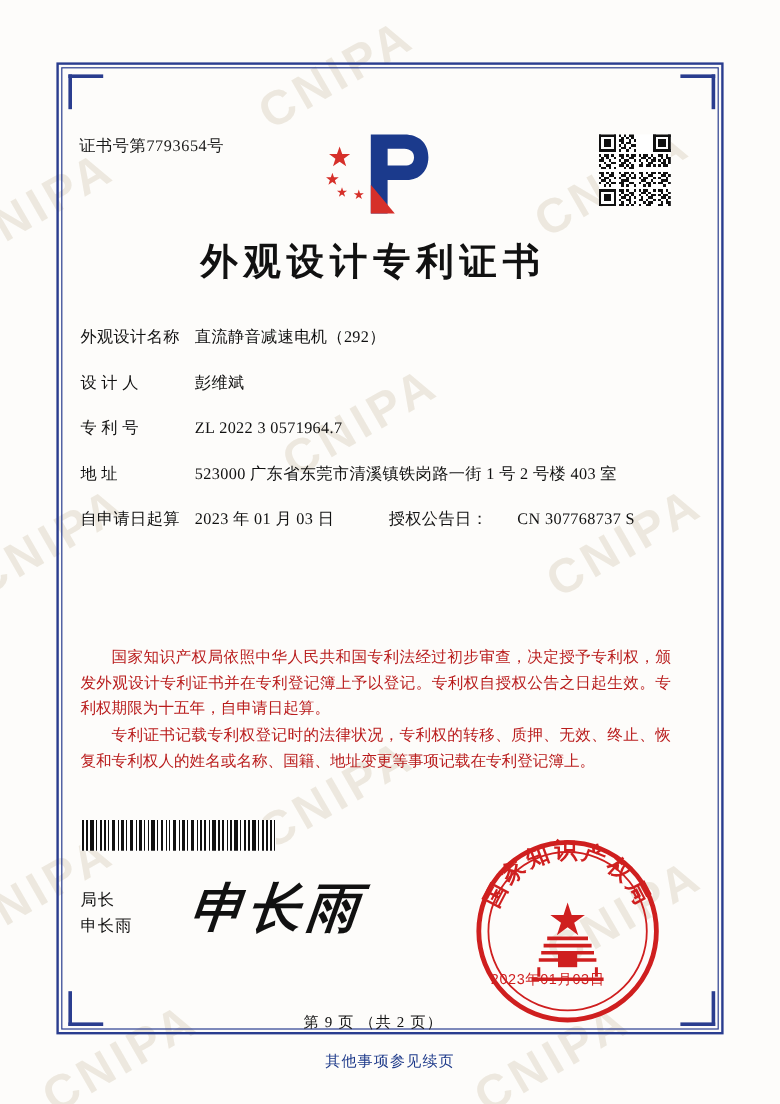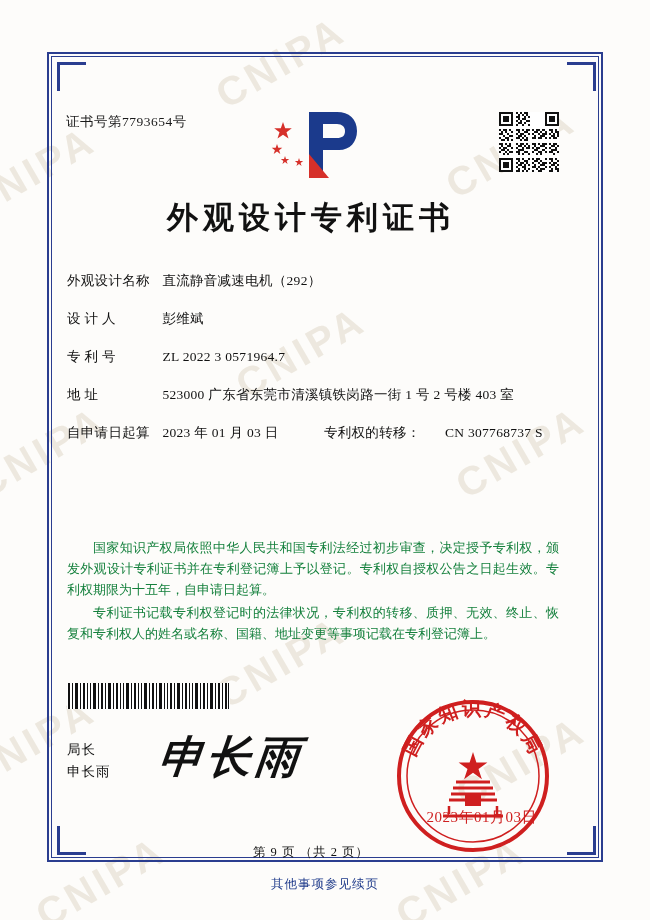--- a/index.html
+++ b/index.html
@@ -165,21 +165,21 @@
   }
 
   
   .paragraphs {
     position: absolute;
     left: 30px;
     top: 481px;
     width: 492px;
     font-size: 13px;
     line-height: 21px;
-    color: #15803d;
+    color: #b91c1c;
     text-align: justify;
   }
   .paragraphs p {
     margin: 0 0 2px 0;
     text-indent: 26px;
   }
 
   
   .barcode {
     position: absolute;
@@ -221,24 +221,24 @@
     top: 640px;
     width: 160px;
     height: 160px;
   }
   .seal svg { display: block; }
   .seal-date {
     position: absolute;
     right: 48px;
     top: 752px;
     width: 128px;
-    text-align: right;
-    font-size: 15px;
+    text-align: left;
+    font-size: 12px;
     color: #cf1f1f;
-    font-family: Liberation Serif, serif;
+    font-family: Liberation Sans, sans-serif;
     letter-spacing: 0.5px;
   }
 
   
   .page-no {
     position: absolute;
     left: 0;
     top: 788px;
     width: 100%;
     text-align: center;
@@ -523,21 +523,21 @@
         <span class="field-label">专 利 号</span>
         <span class="field-value">ZL 2022 3 0571964.7</span>
       </div>
       <div class="field-row">
         <span class="field-label">地       址</span>
         <span class="field-value">523000 广东省东莞市清溪镇铁岗路一街 1 号 2 号楼 403 室</span>
       </div>
       <div class="field-row dual">
         <span class="field-label">自申请日起算</span>
         <span class="field-value">2023 年 01 月 03 日</span>
-        <span class="field-second-label">专利权的转移：</span>
+        <span class="field-second-label">授权公告日：</span>
         <span class="field-second-value">CN 307768737 S</span>
       </div>
     </div>
 
     <div class="paragraphs">
       <p>国家知识产权局依照中华人民共和国专利法经过初步审查，决定授予专利权，颁发外观设计专利证书并在专利登记簿上予以登记。专利权自授权公告之日起生效。专利权期限为十五年，自申请日起算。</p>
       <p>专利证书记载专利权登记时的法律状况，专利权的转移、质押、无效、终止、恢复和专利权人的姓名或名称、国籍、地址变更等事项记载在专利登记簿上。</p>
     </div>
 
     <div class="barcode">

